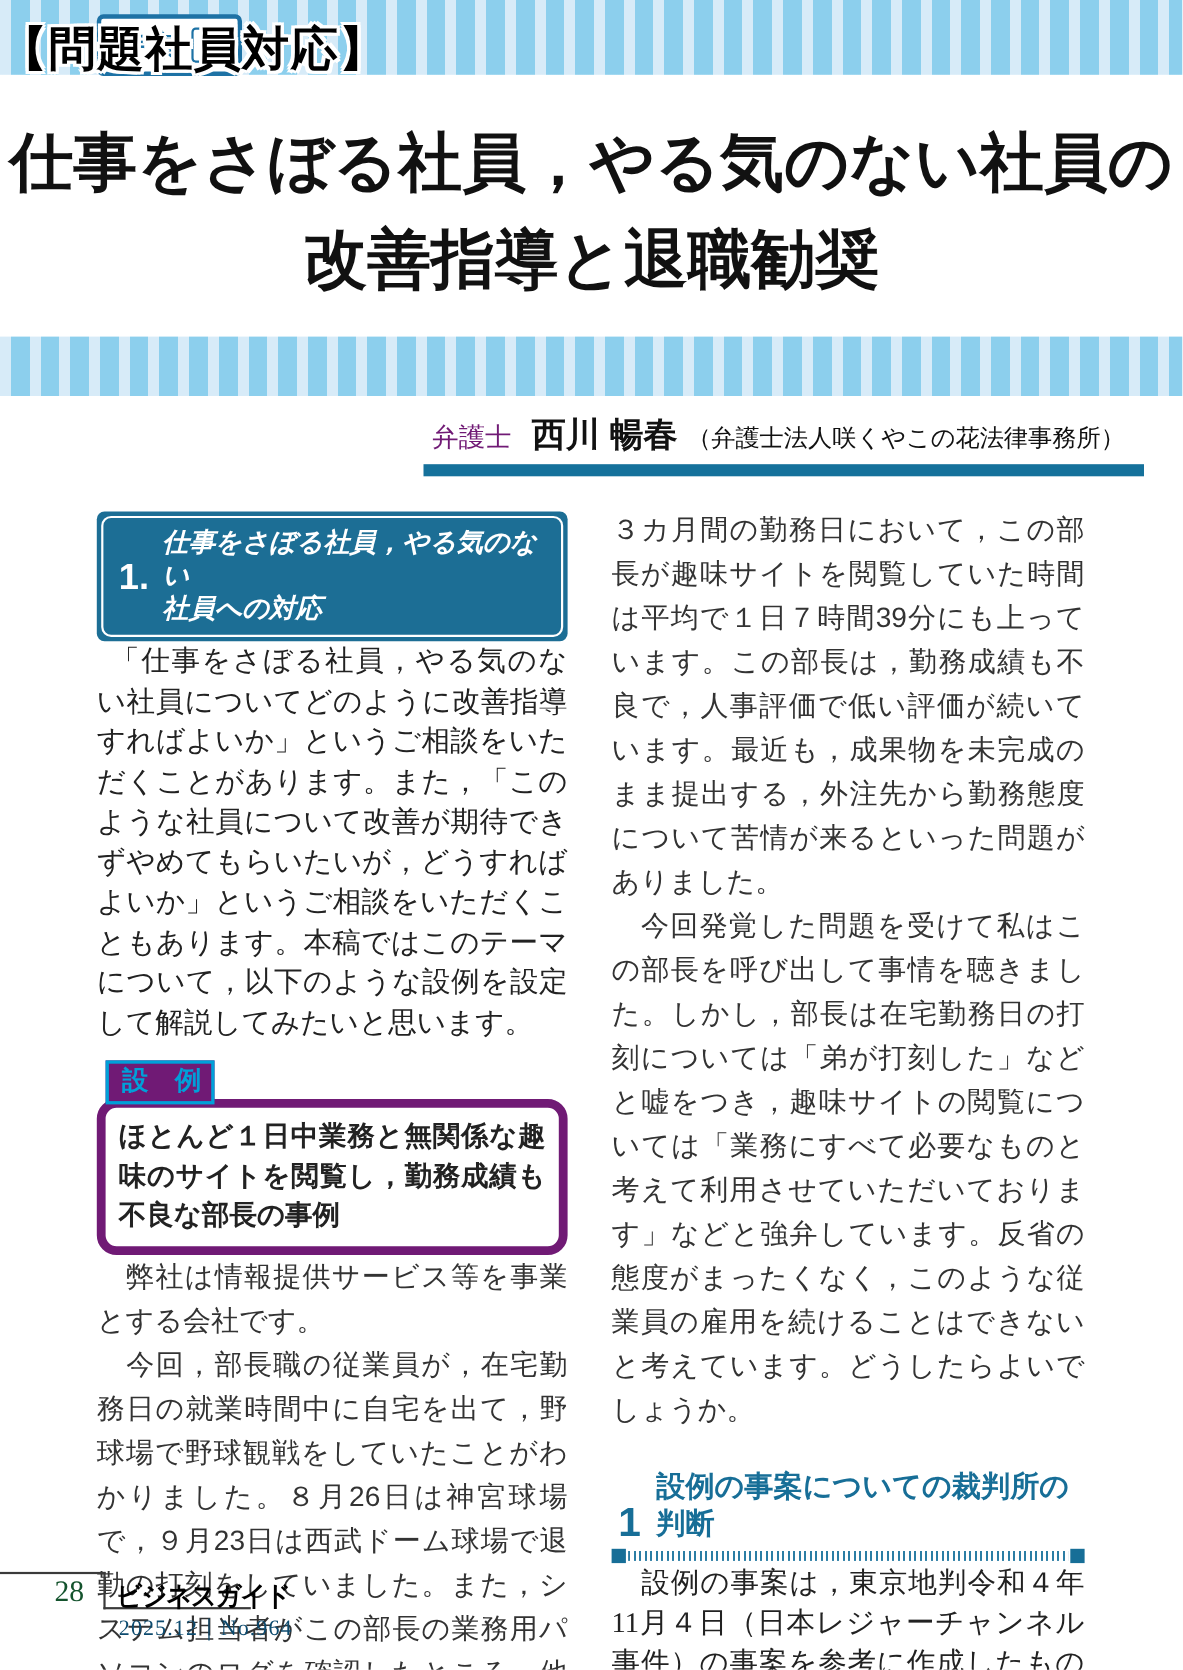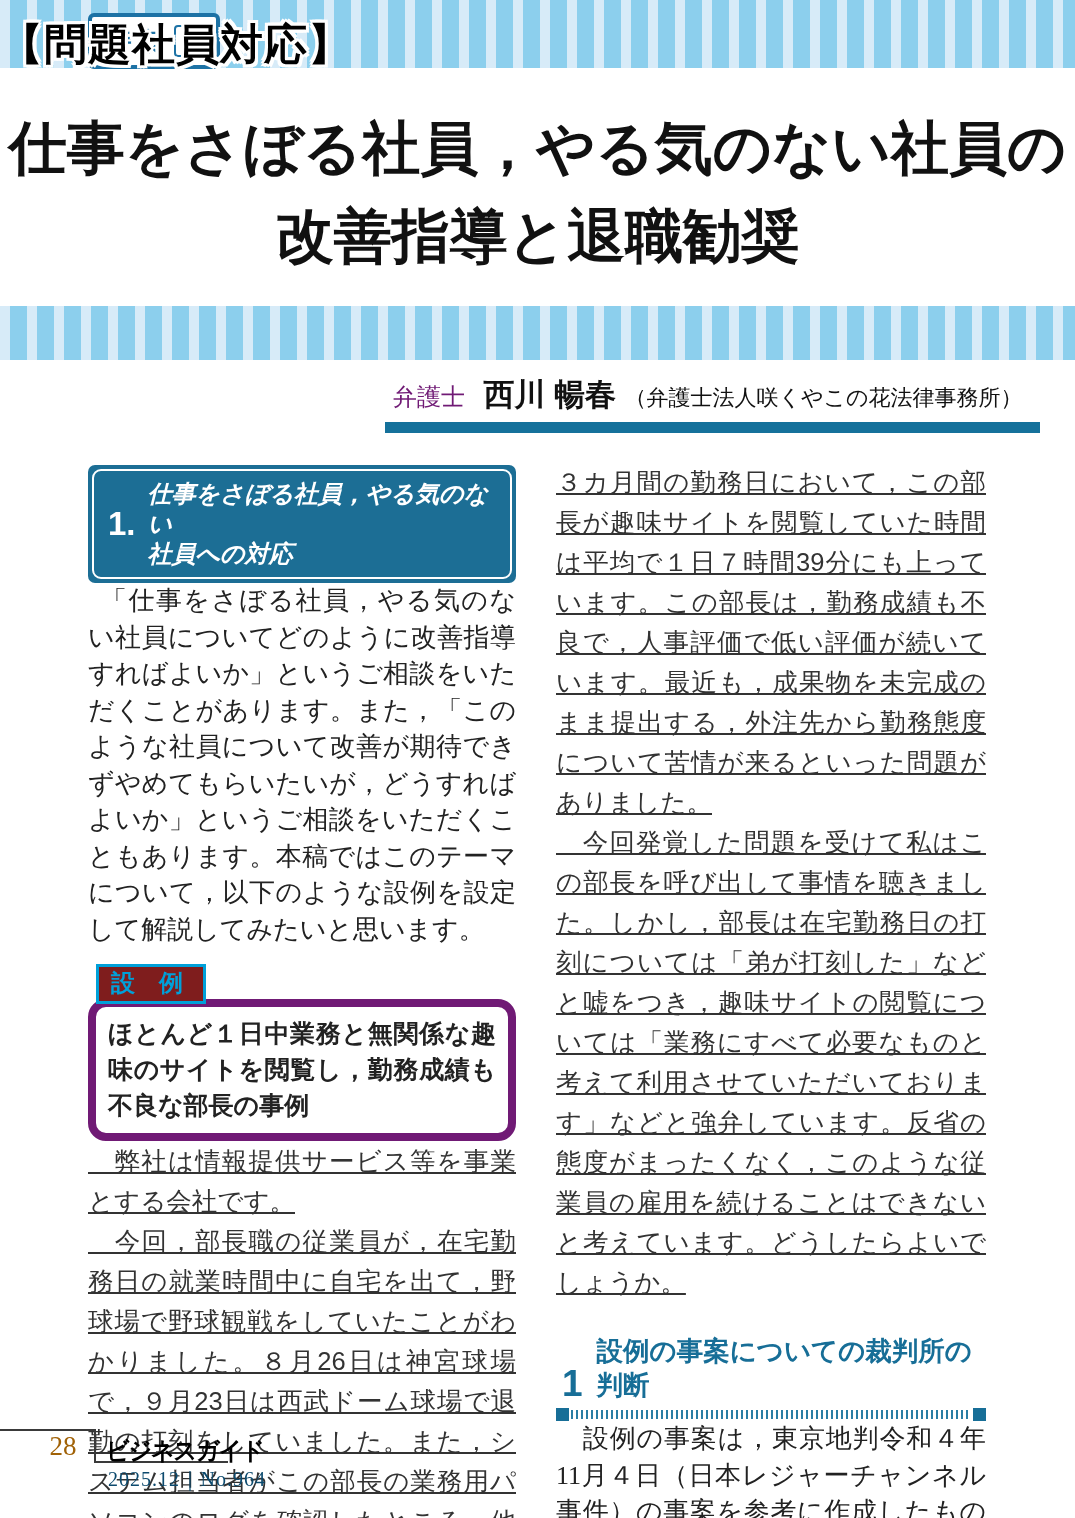--- a/index.html
+++ b/index.html
@@ -60,28 +60,28 @@
   }
   .sec1-num{color:#fff;font-size:33px;font-weight:bold;flex:0 0 auto;}
   .sec1-title{color:#fff;font-size:24px;font-weight:bold;line-height:30px;font-style:italic;}
 
   p.mincho{
     font-family:"Liberation Serif","DejaVu Serif",serif;
     font-size:26px;line-height:36.5px;text-align:justify;margin:0;color:#222;
   }
   p.gothic{
     font-family:"Liberation Sans",sans-serif;
-    font-size:25.5px;line-height:40px;text-align:justify;margin:0;color:#333;text-decoration:underline;
+    font-size:25.5px;line-height:40px;text-align:justify;margin:0;color:#333;
   }
   .intro{margin-top:13px;text-indent:0.5em;}
 
   .case-tab{
     display:inline-block;position:relative;z-index:2;margin:16px 0 0 8px;
-    border:3px solid #00a0d9;background:#7f1d1d;color:#00a0d9;
-    font-size:24px;font-weight:bold;padding:1px 20px 3px 12px;line-height:30px;
+    border:3px solid #00a0d9;background:#701a75;color:#00a0d9;
+    font-size:24px;font-weight:bold;padding:1px 9px 3px 12px;line-height:30px;
   }
   .case-box{
     position:relative;z-index:1;margin-top:-5px;
     border:8px solid #701a75;border-radius:18px;background:#fff;
     padding:8px 12px 10px 12px;
     font-size:25px;font-weight:bold;line-height:36px;color:#222;text-align:justify;
   }
   .case-para{margin-top:16px;}
 
   
@@ -97,21 +97,21 @@
     background:repeating-linear-gradient(90deg,#2b7da4 0 2px,transparent 2px 5px);
   }
   .body-para{margin-top:16px;line-height:38.5px;}
 
   
   .f-line1{position:absolute;left:0;top:1429px;width:96px;height:2px;background:#3a3a3a;}
   .f-vline{position:absolute;left:94px;top:1429px;width:2px;height:34px;background:#3a3a3a;}
   .f-line2{position:absolute;left:94px;top:1461px;width:134px;height:2px;background:#3a3a3a;}
   .f-pagenum{
     position:absolute;left:36px;top:1431px;width:54px;text-align:center;
-    font-family:"Liberation Serif","DejaVu Serif",serif;font-size:27px;color:#a16207;
+    font-family:"Liberation Serif","DejaVu Serif",serif;font-size:27px;color:#14532d;
   }
   .f-logo{
     position:absolute;left:106px;top:1434px;
     font-size:23px;font-weight:bold;color:#000;letter-spacing:-1px;
     transform:scaleY(1.08);transform-origin:left top;
   }
   .f-issue{
     position:absolute;left:108px;top:1466px;
     font-family:"Liberation Serif","DejaVu Serif",serif;font-size:20px;color:#0c4a6e;letter-spacing:1px;
   }

